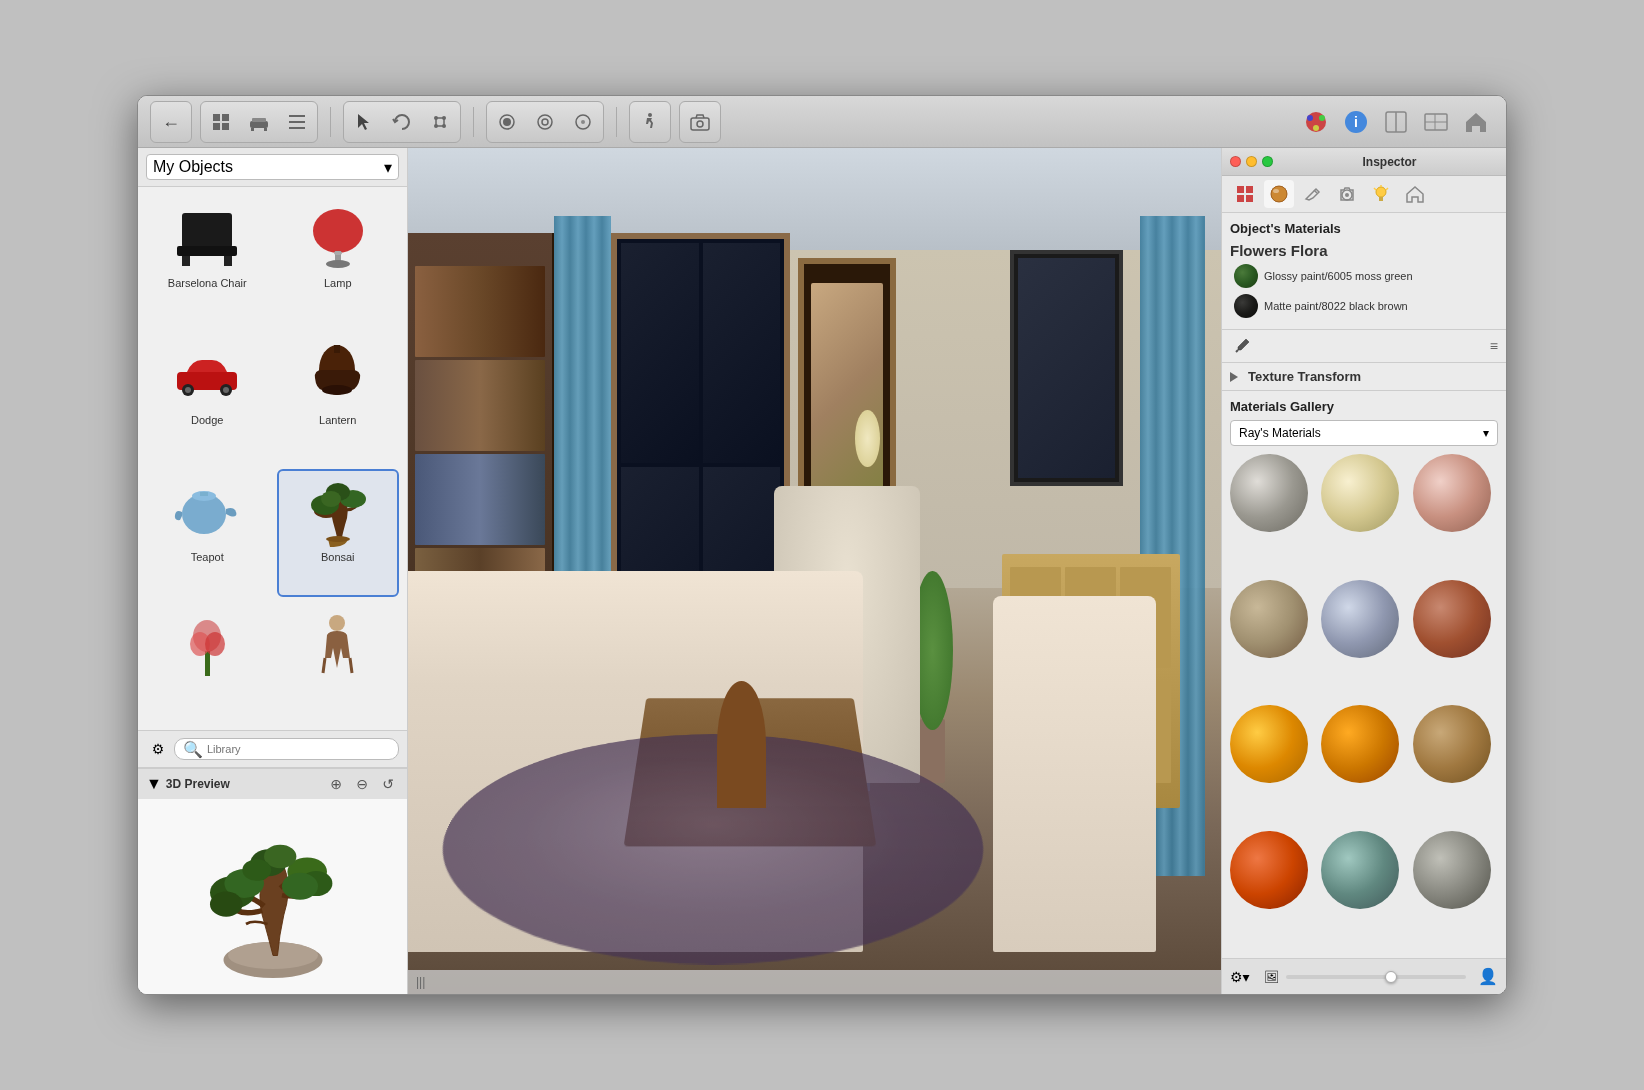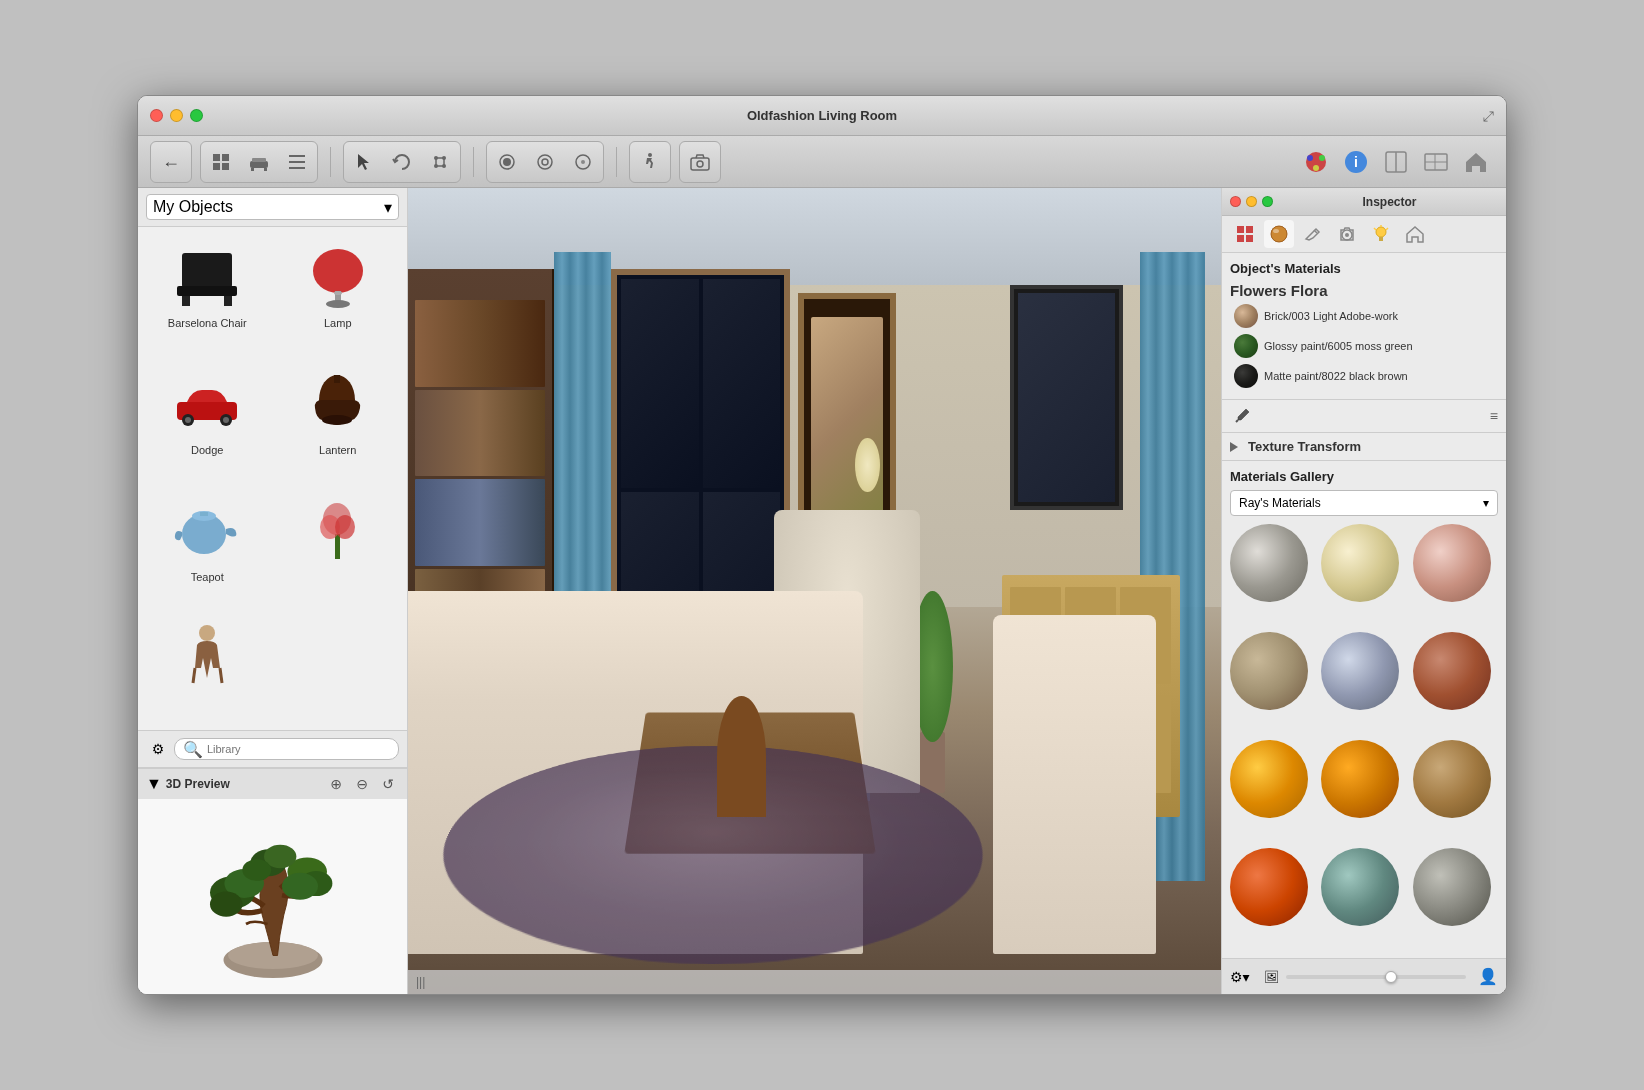--- a/index.html
+++ b/index.html
@@ -557,31 +557,20 @@
     }
     .viewport-bottom-handle {
       font-size: 12px; color: #666;
     }
   </style>
 </head>
 <body>
 
 <div class="window">
 
-  <div class="titlebar">
-    <div class="titlebar-buttons">
-      <div class="titlebar-btn btn-close"></div>
-      <div class="titlebar-btn btn-minimize"></div>
-      <div class="titlebar-btn btn-maximize"></div>
-    </div>
-    <span class="titlebar-title">Oldfashion Living Room</span>
-    <div class="titlebar-right">
-      <span class="titlebar-resize-icon">⤢</span>
-    </div>
-  </div>
 
   <div class="toolbar">
     <div class="toolbar-group">
       <div class="toolbar-btn">←</div>
     </div>
     <div class="toolbar-group">
       <div class="toolbar-btn">
         <svg width="22" height="22" viewBox="0 0 22 22">
             <rect x="3" y="3" width="7" height="7" fill="#666"></rect>
             <rect x="12" y="3" width="7" height="7" fill="#666"></rect>
@@ -772,20 +761,40 @@
               <ellipse cx="32" cy="30" rx="22" ry="20" fill="#7aaccf"></ellipse>
               <path d="M54 25 Q62 22 64 28 Q66 34 58 32 L54 30 Z" fill="#6a9cbf"></path>
               <path d="M10 28 Q4 25 3 31 Q2 37 8 36 L10 32 Z" fill="#6a9cbf"></path>
               <ellipse cx="32" cy="12" rx="12" ry="5" fill="#8abcdf"></ellipse>
               <rect x="28" y="8" width="8" height="4" fill="#7ab0cf"></rect>
             </svg>
           </div>
           <span class="object-label">Teapot</span>
         </div>
 
+        <div class="object-item selected">
+          <div class="object-icon">
+            <svg width="70" height="70" viewBox="0 0 70 70">
+
+              <path d="M35 65 Q33 55 30 45 Q27 35 32 25 Q35 18 38 22 Q42 18 44 28 Q46 38 42 48 Q40 55 38 65 Z" fill="#5a3010"></path>
+
+              <path d="M32 35 Q22 28 15 32 Q10 35 18 38 Q22 40 30 38" fill="none" stroke="#5a3010" stroke-width="4"></path>
+              <path d="M38 28 Q46 20 52 22 Q58 24 52 30 Q47 34 40 32" fill="none" stroke="#5a3010" stroke-width="3"></path>
+
+              <ellipse cx="22" cy="28" rx="14" ry="10" fill="#2d5a1a"></ellipse>
+              <ellipse cx="50" cy="22" rx="13" ry="9" fill="#336622"></ellipse>
+              <ellipse cx="35" cy="15" rx="12" ry="9" fill="#2a5018"></ellipse>
+              <ellipse cx="28" cy="22" rx="10" ry="8" fill="#3a6622"></ellipse>
+
+              <path d="M25 62 Q35 60 45 62 Q43 70 27 70 Z" fill="#8a6020"></path>
+              <ellipse cx="35" cy="62" rx="12" ry="3" fill="#7a5018"></ellipse>
+            </svg>
+          </div>
+          <span class="object-label">Bonsai</span>
+        </div>
 
         <div class="object-item">
           <div class="object-icon">
             <svg width="55" height="65" viewBox="0 0 55 65">
               <rect x="25" y="35" width="5" height="25" fill="#3a6a1a"></rect>
               <ellipse cx="27" cy="20" rx="14" ry="16" fill="#cc4444" opacity="0.6"></ellipse>
               <ellipse cx="20" cy="28" rx="10" ry="12" fill="#dd5555" opacity="0.7"></ellipse>
               <ellipse cx="35" cy="28" rx="10" ry="12" fill="#cc3333" opacity="0.7"></ellipse>
             </svg>
           </div>
@@ -995,24 +1004,20 @@
               <path d="M3 11 L11 4 L19 11 L19 19 L14 19 L14 14 L8 14 L8 19 L3 19 Z" fill="none" stroke="#888" stroke-width="1.5"></path>
             </svg>
         </div>
       </div>
 
       <div class="materials-section">
         <div class="section-title">Object's Materials</div>
 
         <div class="flowers-flora-label">Flowers Flora</div>
 
-        <div class="material-item">
-          <div class="material-swatch" style="background:radial-gradient(circle at 35% 35%,#d8b898,#a08060,#705040);"></div>
-          <span class="material-name">Brick/003 Light Adobe-work</span>
-        </div>
 
         <div class="material-item">
           <div class="material-swatch" style="background:radial-gradient(circle at 35% 35%,#4a7a3a,#2a5a22,#1a3a12);"></div>
           <span class="material-name">Glossy paint/6005 moss green</span>
         </div>
 
         <div class="material-item">
           <div class="material-swatch" style="background:radial-gradient(circle at 35% 35%,#3a3a38,#1a1a18,#0a0a08);"></div>
           <span class="material-name">Matte paint/8022 black brown</span>
         </div>

